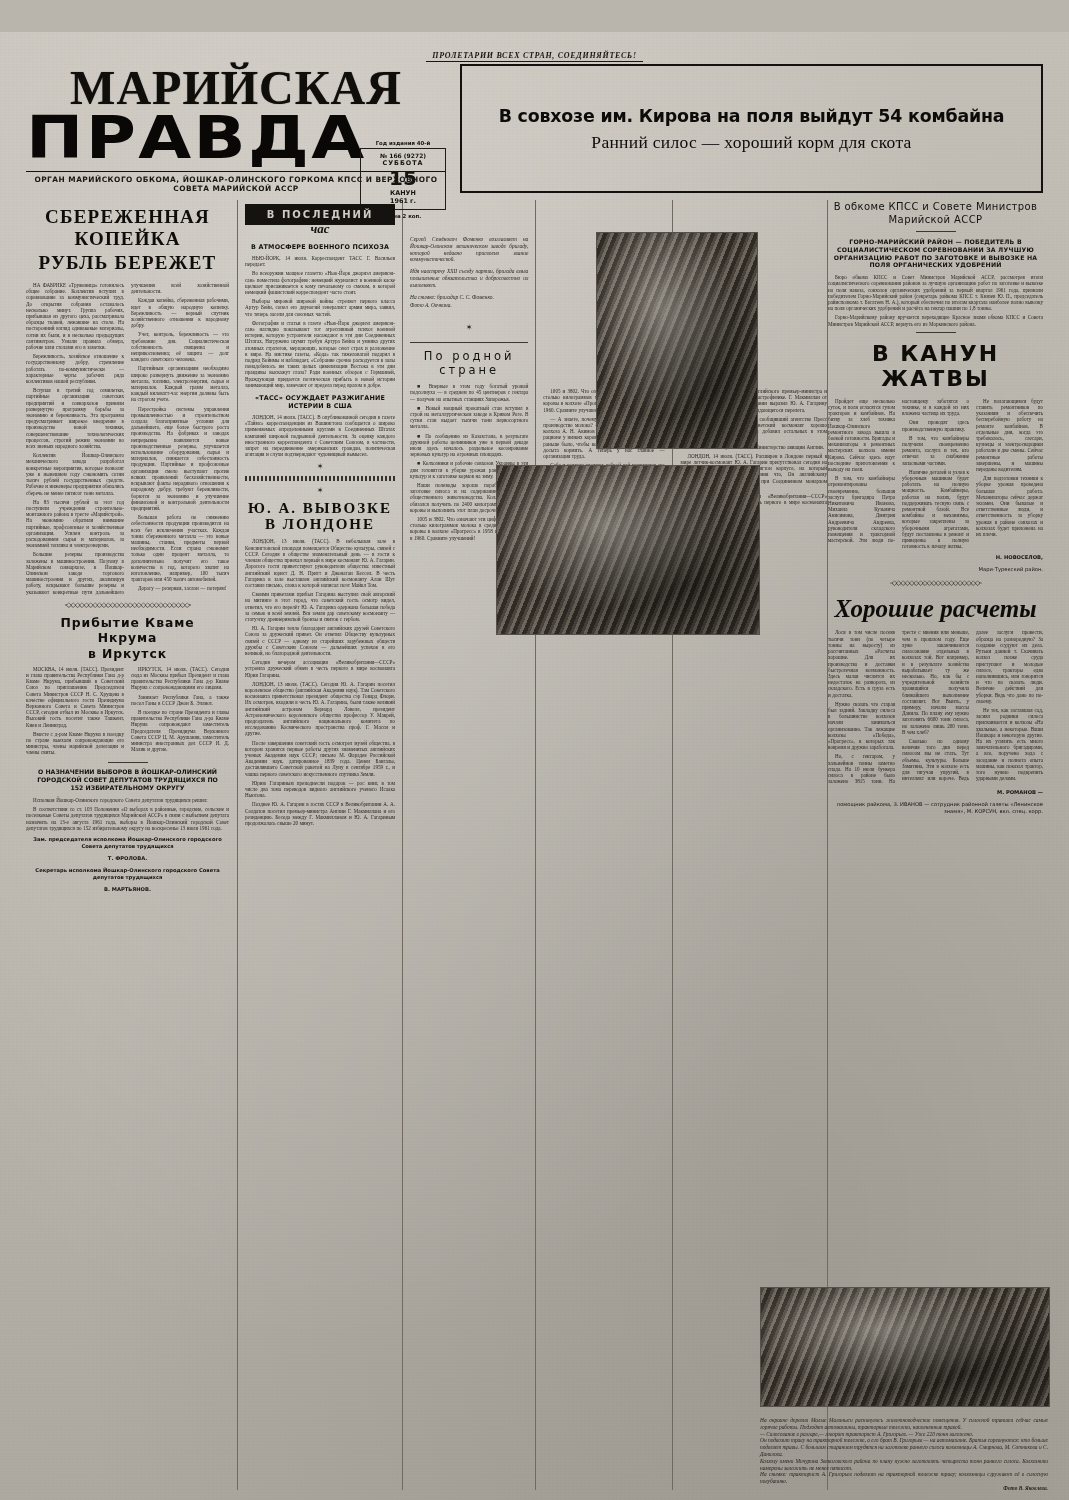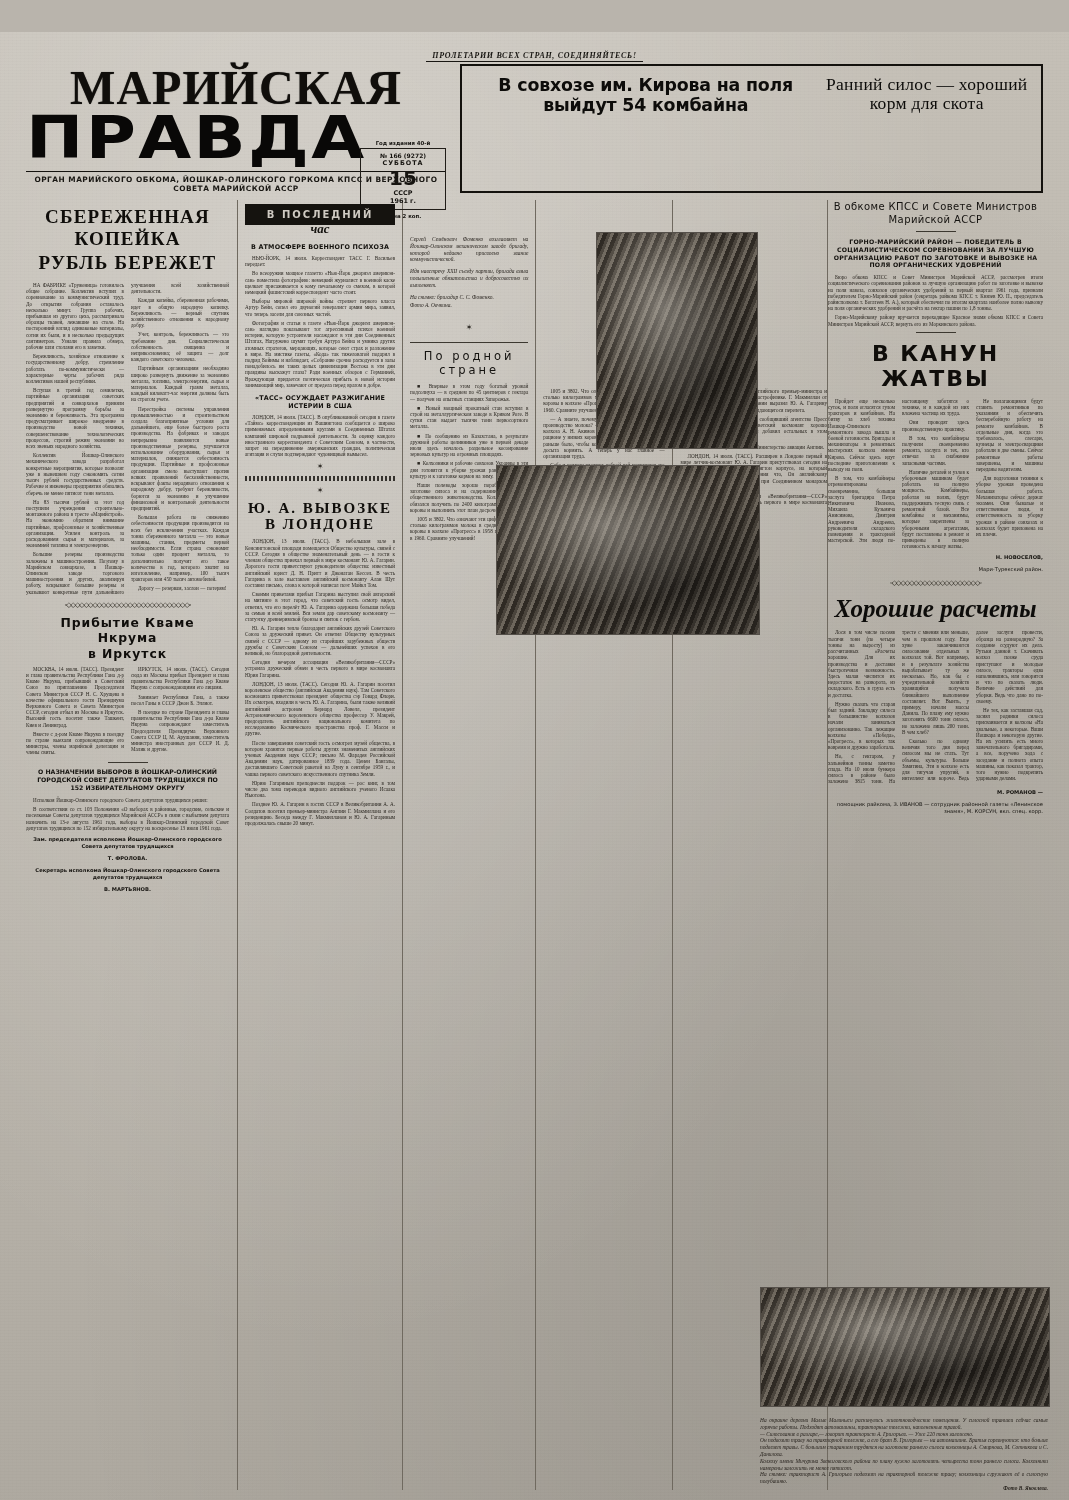--- a/index.html
+++ b/index.html
@@ -62,21 +62,21 @@
   .datebox .frame{border:1px solid #201d18;padding:3px 2px 4px;}
   .datebox .no{font-family:"DejaVu Sans",sans-serif;font-weight:bold;font-size:6px;}
   .datebox .dow{font-family:"DejaVu Sans",sans-serif;font-weight:bold;font-size:6.4px;letter-spacing:1px;}
   .datebox .day{font-family:"DejaVu Sans",sans-serif;font-weight:bold;font-size:20px;line-height:20px;margin:1px 0;}
   .datebox .mon{font-family:"DejaVu Sans",sans-serif;font-weight:bold;font-size:6.4px;}
   .datebox .yr{font-family:"DejaVu Sans",sans-serif;font-weight:bold;font-size:6.4px;}
   .datebox .price{font-family:"DejaVu Sans",sans-serif;font-weight:bold;font-size:5.4px;margin-top:3px;}
 
   
   .hbox{flex:1;border:2.5px solid #14120e;padding:9px 12px 9px 12px;
-        display:flex;flex-direction:row;justify-content:center;gap:7px;}
+        display:flex;flex-direction:column;justify-content:center;gap:7px;}
   .hb1{font-family:"DejaVu Sans",sans-serif;font-weight:bold;font-size:18.5px;
        line-height:20px;letter-spacing:-.2px;color:#0d0c0a;text-align:center;
        transform:scaleX(.94);}
   .hb2{font-family:"Liberation Serif",serif;font-weight:bold;font-size:18px;
        line-height:19px;color:#0d0c0a;text-align:center;}
   .hb3{font-family:"Liberation Serif",serif;font-size:17.5px;line-height:19px;
        color:#0d0c0a;text-align:center;letter-spacing:.3px;}
 
   
   .main{display:flex;gap:0;margin-top:7px;height:1290px;}
@@ -165,21 +165,21 @@
       <div class="mast-title">МАРИЙСКАЯ</div>
       <div class="mast-title2">ПРАВДА</div>
       <div class="mast-sub">ОРГАН МАРИЙСКОГО ОБКОМА, ЙОШКАР-ОЛИНСКОГО ГОРКОМА КПСС И ВЕРХОВНОГО СОВЕТА МАРИЙСКОЙ АССР</div>
 
       <div class="datebox">
         <div class="year">Год издания 40-й</div>
         <div class="frame">
           <div class="no">№ 166 (9272)</div>
           <div class="dow">СУББОТА</div>
           <div class="day">15</div>
-          <div class="mon">СССР</div>
+          <div class="mon">КАНУН</div>
           <div class="yr">1961 г.</div>
         </div>
         <div class="price">Цена 2 коп.</div>
       </div>
     </div>
 
     <div class="hbox">
       <div class="hb1">В совхозе им. Кирова на поля выйдут 54 комбайна</div>
       <div class="hb3">Ранний силос — хороший корм для скота</div>
     </div>

